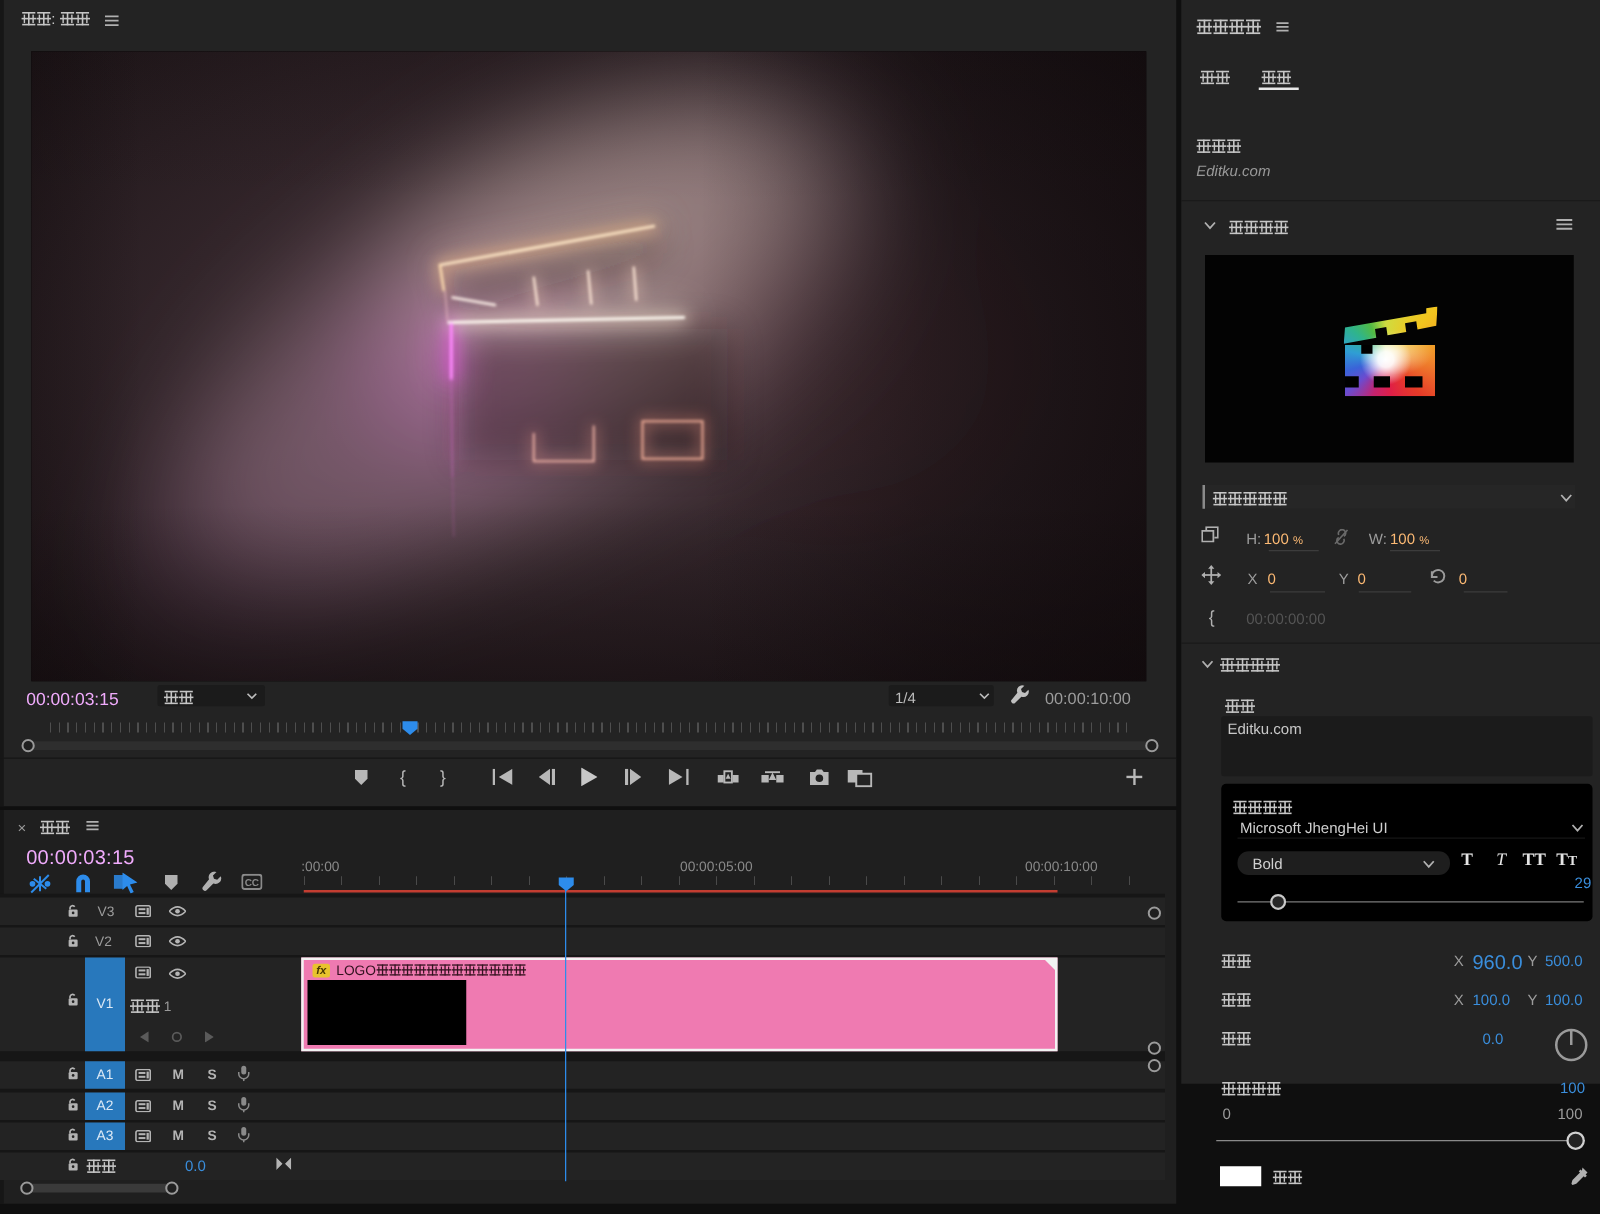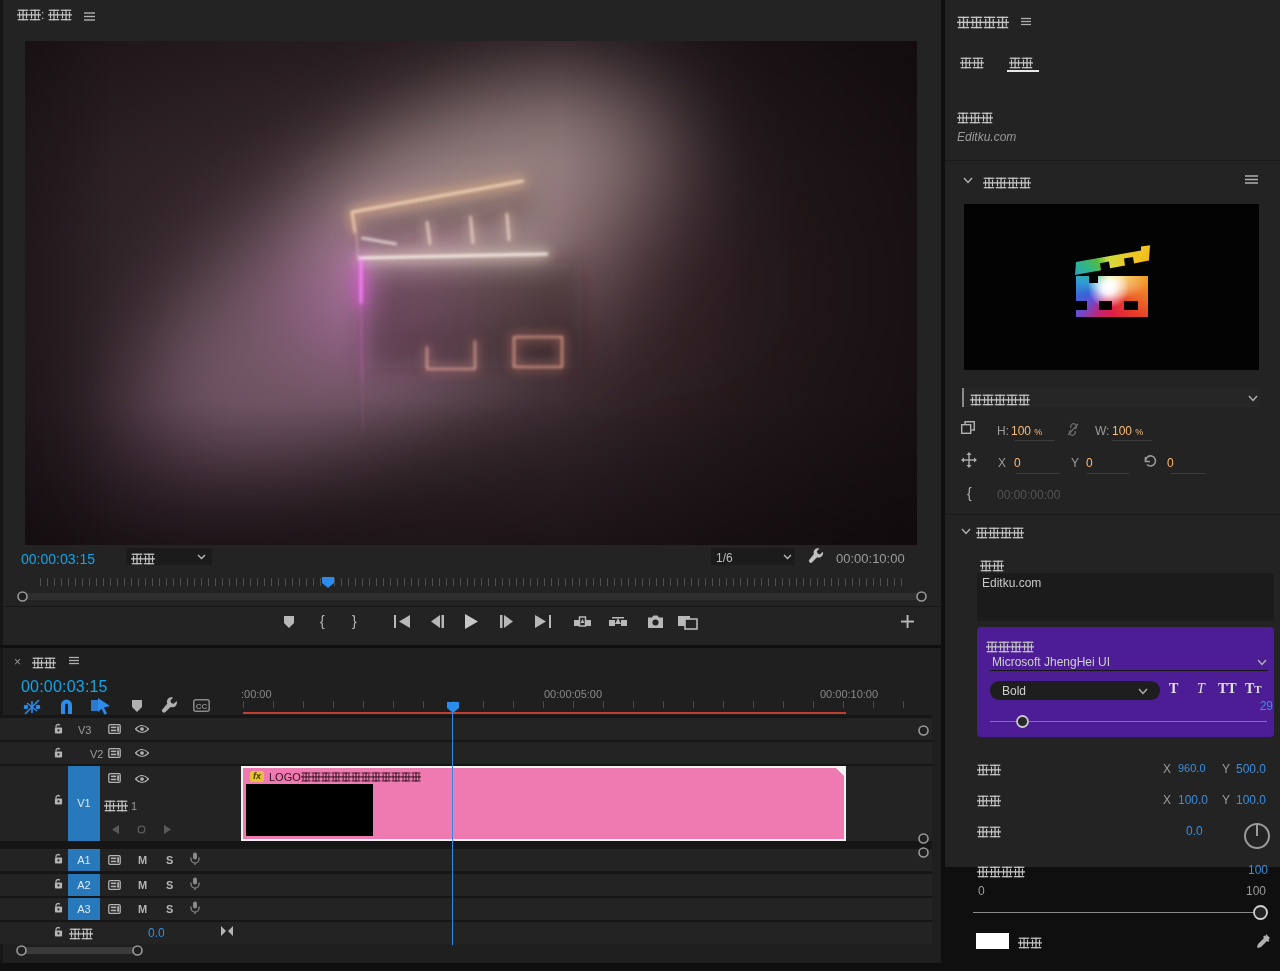--- a/index.html
+++ b/index.html
@@ -4,21 +4,21 @@
 <style>
 *{margin:0;padding:0;box-sizing:border-box}
 html,body{width:1280px;height:971px;background:#0f0f0f;font-family:"Liberation Sans",sans-serif;overflow:hidden;position:relative}
 .ab{position:absolute}
 .cj{display:inline-block;vertical-align:-1px;width:12px;height:12px;color:#c6c6c6}
 svg{display:block}
 #pgm{left:0;top:0;width:941px;height:645px;background:#232323}
 #tl{left:0;top:648px;width:941px;height:315px;background:#1f1f1f}
 #rp{left:945px;top:0;width:335px;height:867px;background:#232323}
 #video{left:25px;top:41px;width:892px;height:504px;background:#000;overflow:hidden}
-.tc{color:#0ea5e9}
+.tc{color:#f0abfc}
 .gtxt{color:#9c9c9c}
 .dim{color:#fdba74}
 .blue{color:#3a8edc}
 .ddbox{background:#1b1b1b;border-radius:2px}
 </style>
 </head>
 <body>
 <svg width="0" height="0" style="position:absolute">
 <defs>
 <symbol id="g" viewBox="0 0 16 16">
@@ -132,21 +132,21 @@
         <use href="#g"></use>
       </svg><svg class="cj">
         <use href="#g"></use>
       </svg>
   </div>
   <svg class="ab" style="left:197px;top:554px" width="9" height="6">
       <path d="M1 1 L4.5 4.5 L8 1" stroke="#bdbdbd" stroke-width="1.3" fill="none"></path>
     </svg>
 
   <div class="ab ddbox" style="left:711px;top:548px;width:84px;height:17px"></div>
-  <div class="ab" style="left:716px;top:551px;font-size:12px;color:#bdbdbd">1/6</div>
+  <div class="ab" style="left:716px;top:551px;font-size:12px;color:#bdbdbd">1/4</div>
   <svg class="ab" style="left:783px;top:554px" width="9" height="6">
       <path d="M1 1 L4.5 4.5 L8 1" stroke="#bdbdbd" stroke-width="1.3" fill="none"></path>
     </svg>
   <svg class="ab" style="left:808px;top:548px" width="16" height="16" viewBox="0 0 16 16">
       <path d="M1.5 14.2 a1.9 1.9 0 0 0 2.7 0 L9.1 9.3 a4.3 4.3 0 0 0 5.6-5.6 L12 6.4 L9.6 5.6 L8.8 3.2 L11.5 0.5 a4.3 4.3 0 0 0-5.6 5.6 L1.5 11.5 a1.9 1.9 0 0 0 0 2.7 Z" fill="#c0c0c0"></path>
     </svg>
   <div class="ab gtxt" style="left:836px;top:551px;font-size:13px">00:00:10:00</div>
 
   <div class="ab" style="left:40px;top:578px;width:866px;height:8px;background:repeating-linear-gradient(90deg,#4e4e4e 0 1px,transparent 1px 7px)"></div>
   <svg class="ab" style="left:321px;top:576px" width="14" height="13">
@@ -325,21 +325,21 @@
   <svg class="ab" style="left:108px;top:76px;color:#b4b4b4" width="13" height="10">
       <use href="#film"></use>
     </svg>
   <svg class="ab" style="left:135px;top:76px;color:#b4b4b4" width="14" height="10">
       <use href="#eye"></use>
     </svg>
 
   <svg class="ab" style="left:54px;top:99px;color:#b4b4b4" width="9" height="11">
       <use href="#lock"></use>
     </svg>
-  <div class="ab gtxt" style="left:90px;top:100px;font-size:11px">V2</div>
+  <div class="ab gtxt" style="left:76px;top:100px;font-size:11px">V2</div>
   <svg class="ab" style="left:108px;top:100px;color:#b4b4b4" width="13" height="10">
       <use href="#film"></use>
     </svg>
   <svg class="ab" style="left:135px;top:100px;color:#b4b4b4" width="14" height="10">
       <use href="#eye"></use>
     </svg>
 
   <div class="ab" style="left:68px;top:118px;width:32px;height:75px;background:#2878bc;color:#dce9f5;font-size:11px;text-align:center;line-height:75px">V1</div>
   <svg class="ab" style="left:54px;top:146px;color:#b4b4b4" width="9" height="11">
       <use href="#lock"></use>
@@ -622,21 +622,21 @@
 
   <div class="ab" style="left:35px;top:557px;height:13px;color:#9a9a9a"><svg class="cj">
         <use href="#g"></use>
       </svg><svg class="cj">
         <use href="#g"></use>
       </svg></div>
   <div class="ab" style="left:32px;top:573px;width:297px;height:48px;background:#1b1b1b;border-radius:2px">
     <div class="ab" style="left:5px;top:3px;font-size:12px;color:#c9c9c9">Editku.com</div>
   </div>
 
-  <div class="ab" style="left:32px;top:627px;width:297px;height:110px;background:#4c1d95;border-radius:4px">
+  <div class="ab" style="left:32px;top:627px;width:297px;height:110px;background:#000000;border-radius:4px">
     <div class="ab" style="left:9px;top:11px;height:13px;color:#b6b6b6"><svg class="cj">
           <use href="#g"></use>
         </svg><svg class="cj">
           <use href="#g"></use>
         </svg><svg class="cj">
           <use href="#g"></use>
         </svg><svg class="cj">
           <use href="#g"></use>
         </svg></div>
     <div class="ab" style="left:15px;top:28px;font-size:12px;color:#cfcfcf">Microsoft JhengHei UI</div>
@@ -660,21 +660,21 @@
         <circle cx="7.5" cy="7.5" r="5.5" fill="#282828" stroke="#c8c8c8" stroke-width="1.8"></circle>
       </svg>
   </div>
 
   <div class="ab" style="left:32px;top:761px;height:13px;color:#9a9a9a"><svg class="cj">
         <use href="#g"></use>
       </svg><svg class="cj">
         <use href="#g"></use>
       </svg></div>
   <div class="ab gtxt" style="left:218px;top:762px;font-size:12px">X</div>
-  <div class="ab blue" style="left:233px;top:762px;font-size:11px">960.0</div>
+  <div class="ab blue" style="left:233px;top:762px;font-size:16px">960.0</div>
   <div class="ab gtxt" style="left:277px;top:762px;font-size:12px">Y</div>
   <div class="ab blue" style="left:291px;top:762px;font-size:12px">500.0</div>
 
   <div class="ab" style="left:32px;top:792px;height:13px;color:#9a9a9a"><svg class="cj">
         <use href="#g"></use>
       </svg><svg class="cj">
         <use href="#g"></use>
       </svg></div>
   <div class="ab gtxt" style="left:218px;top:793px;font-size:12px">X</div>
   <div class="ab blue" style="left:233px;top:793px;font-size:12px">100.0</div>

